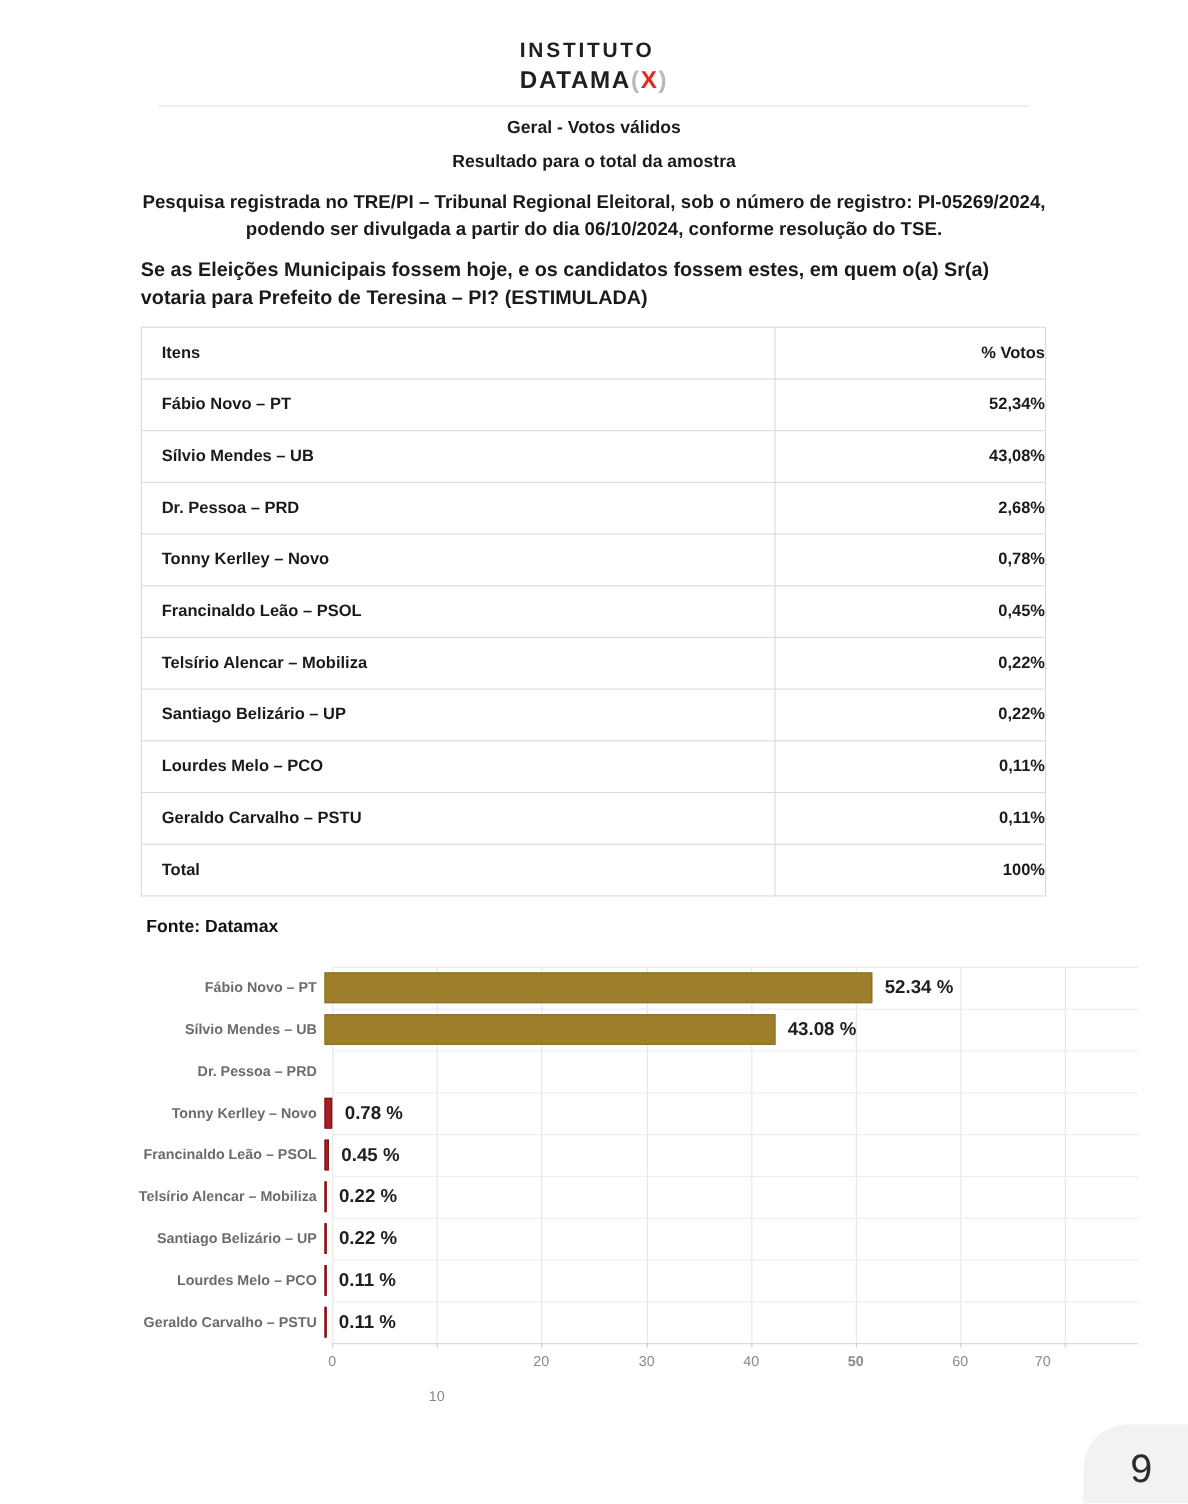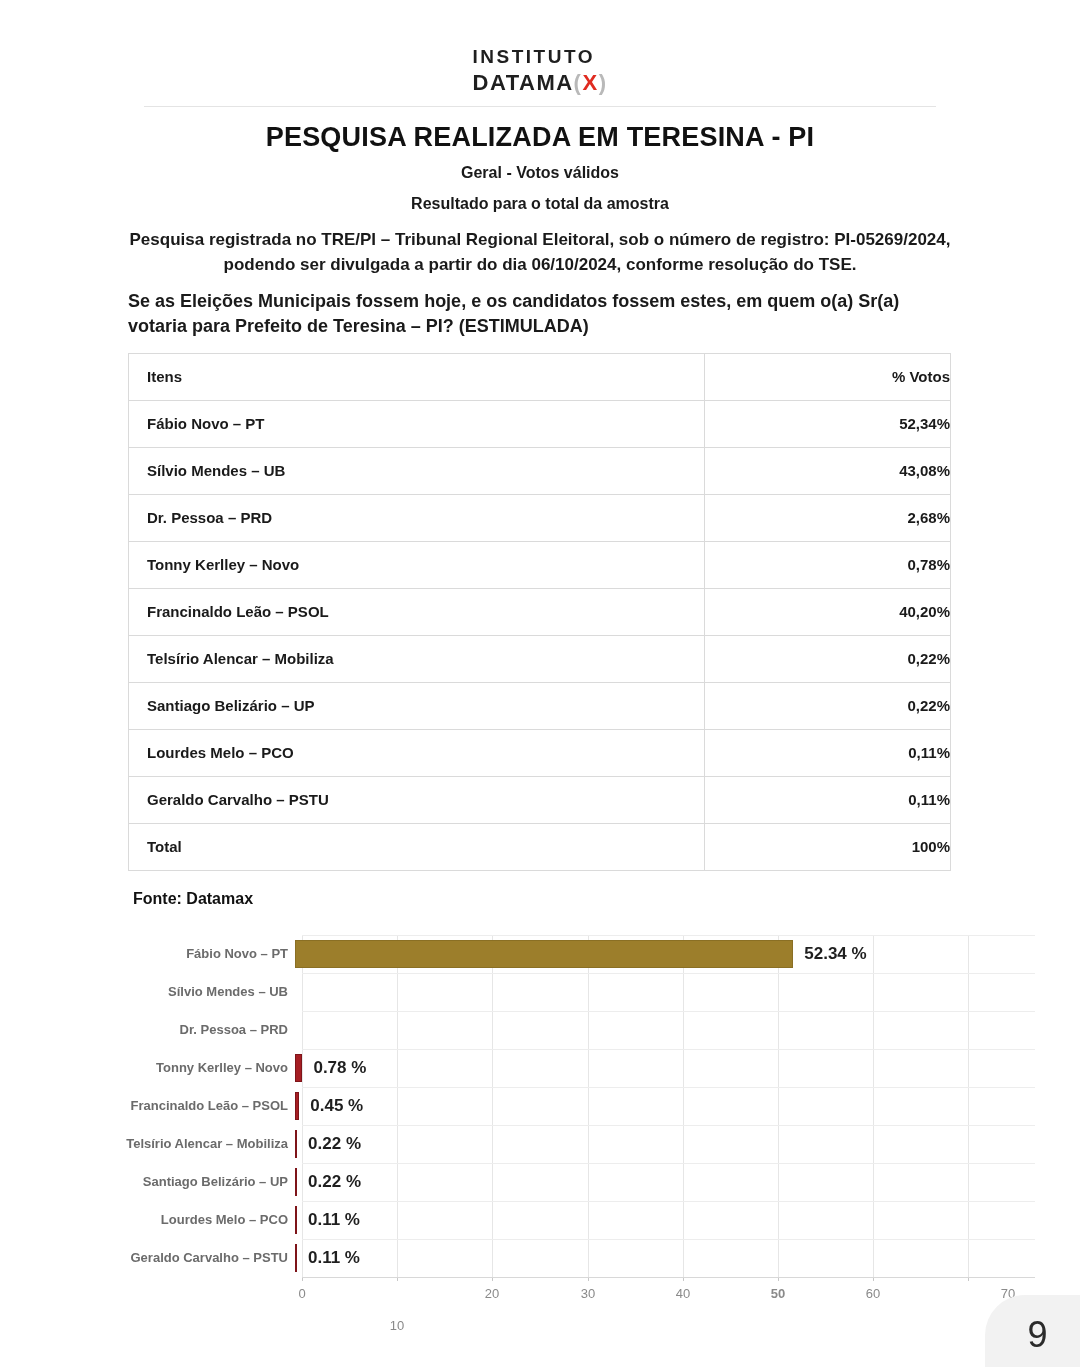--- a/index.html
+++ b/index.html
@@ -7,21 +7,21 @@
   .page {
     position:relative;
     width:1080px; height:1367px;
     background:#ffffff;
     font-family:"Liberation Sans", sans-serif;
     color:#1a1a1a;
     overflow:hidden;
     margin:0 auto;
   }
   
-  .logo-wrap { padding-top:46px; text-align:center; }
+  .logo-wrap { padding-top:36px; text-align:center; }
   .logo { display:inline-block; text-align:left; }
   .logo-line1 {
     font-size:19px; font-weight:bold; letter-spacing:2.5px; color:#1f1f1f;
   }
   .logo-line2 {
     font-size:22px; font-weight:bold; letter-spacing:1.5px; color:#1f1f1f; margin-top:2px;
   }
   .logo-paren { color:#b9b9b9; font-weight:bold; }
   .logo-x { color:#e02b20; font-weight:bold; }
   .header-divider {
@@ -115,21 +115,20 @@
 <div class="page">
 
   <div class="logo-wrap">
     <div class="logo">
       <div class="logo-line1">INSTITUTO</div>
       <div class="logo-line2"><span>DATAMA</span><span class="logo-paren">(</span><span class="logo-x">X</span><span class="logo-paren">)</span></div>
     </div>
   </div>
   <div class="header-divider"></div>
 
-  <div class="doc-title">PESQUISA REALIZADA EM TERESINA - PI</div>
   <div class="doc-subtitle">Geral - Votos válidos</div>
   <div class="doc-subtitle2">Resultado para o total da amostra</div>
   <div class="registration">Pesquisa registrada no TRE/PI – Tribunal Regional Eleitoral, sob o número de registro: PI-05269/2024, podendo ser divulgada a partir do dia 06/10/2024, conforme resolução do TSE.</div>
   <div class="question">Se as Eleições Municipais fossem hoje, e os candidatos fossem estes, em quem o(a) Sr(a) votaria para Prefeito de Teresina – PI? (ESTIMULADA)</div>
 
   <table class="results">
     <thead>
       <tr>
         <th class="col-item">Itens</th>
         <th class="col-votes">% Votos</th>
@@ -147,21 +146,21 @@
         <tr>
       <td class="col-item">Dr. Pessoa – PRD</td>
       <td class="col-votes">2,68%</td>
     </tr>
         <tr>
       <td class="col-item">Tonny Kerlley – Novo</td>
       <td class="col-votes">0,78%</td>
     </tr>
         <tr>
       <td class="col-item">Francinaldo Leão – PSOL</td>
-      <td class="col-votes">40,20%</td>
+      <td class="col-votes">0,45%</td>
     </tr>
         <tr>
       <td class="col-item">Telsírio Alencar – Mobiliza</td>
       <td class="col-votes">0,22%</td>
     </tr>
         <tr>
       <td class="col-item">Santiago Belizário – UP</td>
       <td class="col-votes">0,22%</td>
     </tr>
         <tr>
@@ -199,21 +198,21 @@
         <div class="tick-mark" style="left: 381px; top: 342px;"></div>
         <div class="tick-label" style="left: 381px; top: 351px;">40</div>
         <div class="gl-v" style="left: 476px; height: 342px;"></div>
         <div class="tick-mark" style="left: 476px; top: 342px;"></div>
         <div class="tick-label" style="left: 476px; top: 351px; font-weight: bold;">50</div>
         <div class="gl-v" style="left: 571px; height: 342px;"></div>
         <div class="tick-mark" style="left: 571px; top: 342px;"></div>
         <div class="tick-label" style="left: 571px; top: 351px;">60</div>
         <div class="gl-v" style="left: 666px; height: 342px;"></div>
         <div class="tick-mark" style="left: 666px; top: 342px;"></div>
-        <div class="tick-label" style="left: 706px; top: 351px;">70</div>
+        <div class="tick-label" style="left: 646px; top: 351px;">70</div>
         <div class="gl-h" style="top: 0px;"></div>
         <div class="gl-h" style="top: 38px;"></div>
         <div class="gl-h" style="top: 76px;"></div>
         <div class="gl-h" style="top: 114px;"></div>
         <div class="gl-h" style="top: 152px;"></div>
         <div class="gl-h" style="top: 190px;"></div>
         <div class="gl-h" style="top: 228px;"></div>
         <div class="gl-h" style="top: 266px;"></div>
         <div class="gl-h" style="top: 304px;"></div>
         <div class="gl-h gl-axis" style="top: 342px;"></div>
@@ -221,20 +220,24 @@
     <div class="chart-rows">
         <div class="c-row">
           <div class="c-label">Fábio Novo – PT</div>
           <div class="c-plot">
             <div class="c-bar" style="width: 498.25px; background-color: rgb(156, 126, 43); border-color: rgb(138, 111, 36);"></div>
             <span class="c-val" style="left: 509.25px;">52.34 %</span>
           </div>
         </div>
         <div class="c-row">
           <div class="c-label">Sílvio Mendes – UB</div>
+          <div class="c-plot">
+            <div class="c-bar" style="width: 410.099px; background-color: rgb(156, 126, 43); border-color: rgb(138, 111, 36);"></div>
+            <span class="c-val" style="left: 421.099px;">43.08 %</span>
+          </div>
         </div>
         <div class="c-row">
           <div class="c-label">Dr. Pessoa – PRD</div>
         </div>
         <div class="c-row">
           <div class="c-label">Tonny Kerlley – Novo</div>
           <div class="c-plot">
             <div class="c-bar" style="width: 7.42519px; background-color: rgb(165, 30, 35); border-color: rgb(126, 20, 25);"></div>
             <span class="c-val" style="left: 18.4252px;">0.78 %</span>
           </div>

